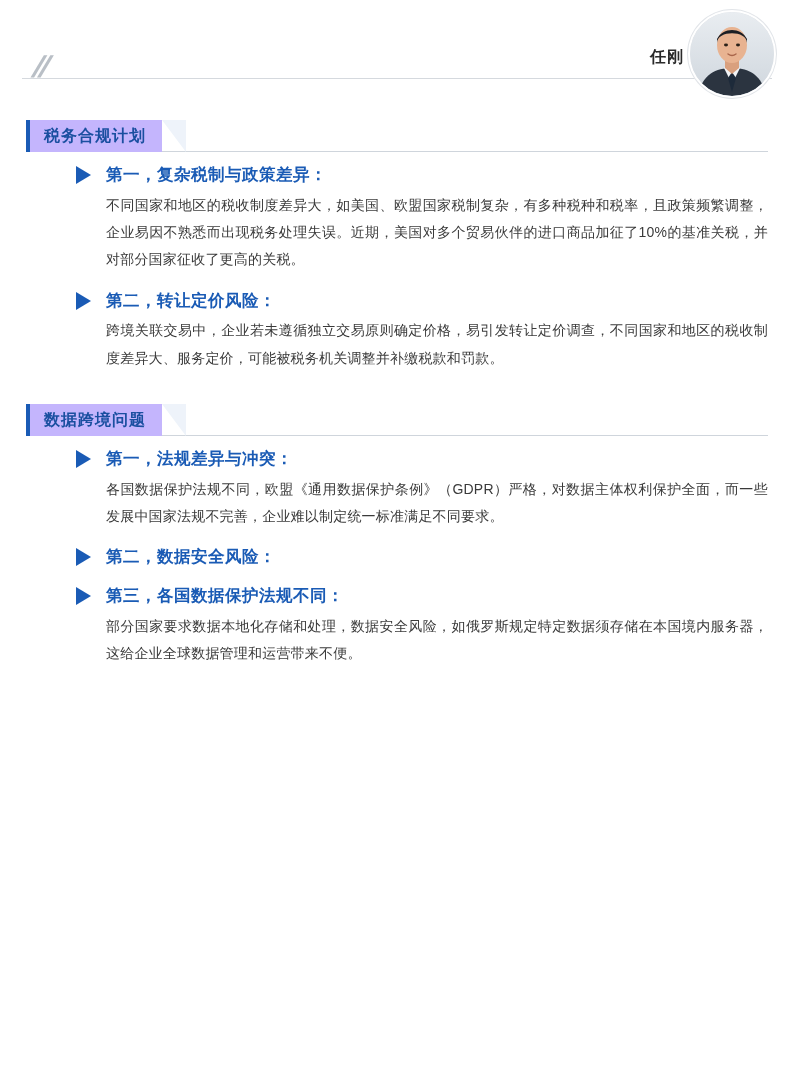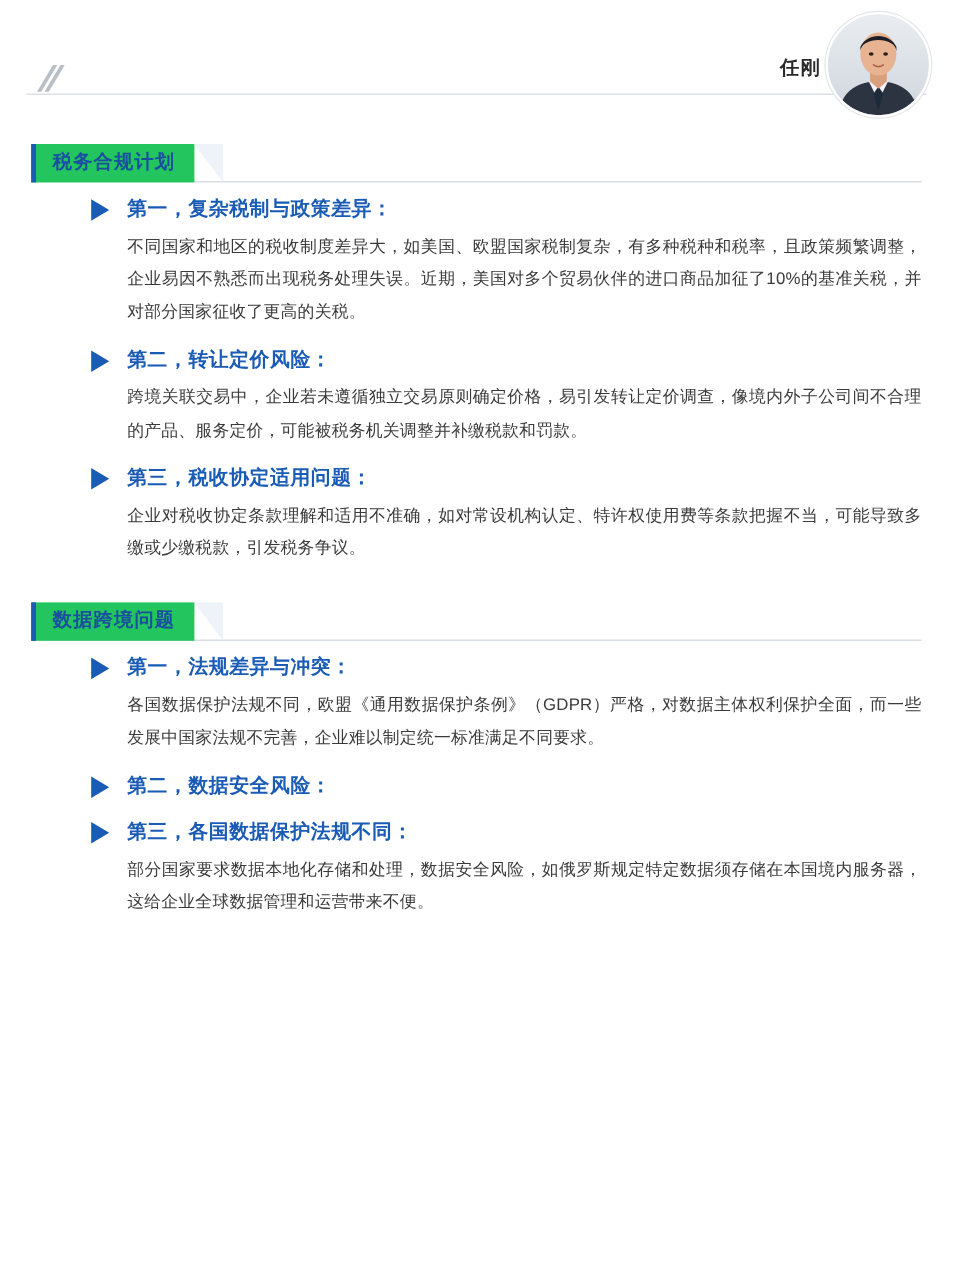--- a/index.html
+++ b/index.html
@@ -79,21 +79,21 @@
     position: absolute;
     left: 0;
     right: 0;
     top: 31px;
     height: 1px;
     background: #cfd5dc;
   }
   .section-title {
     position: relative;
     display: inline-block;
-    background: #22c55e;
+    background: #c4b5fd;
     color: #1a4fa0;
     font-size: 16px;
     font-weight: 700;
     letter-spacing: 1px;
     padding: 6px 16px 6px 14px;
     border-left: 4px solid #1a5bb5;
     height: 20px;
     line-height: 20px;
     box-sizing: content-box;
   }
@@ -197,26 +197,21 @@
   </div>
   <div class="items">
     <div class="item">
       <span class="bullet-icon"></span>
       <div class="item-head">第一，复杂税制与政策差异：</div>
       <div class="item-body">不同国家和地区的税收制度差异大，如美国、欧盟国家税制复杂，有多种税种和税率，且政策频繁调整，企业易因不熟悉而出现税务处理失误。近期，美国对多个贸易伙伴的进口商品加征了10%的基准关税，并对部分国家征收了更高的关税。</div>
     </div>
     <div class="item">
       <span class="bullet-icon"></span>
       <div class="item-head">第二，转让定价风险：</div>
-      <div class="item-body">跨境关联交易中，企业若未遵循独立交易原则确定价格，易引发转让定价调查，像境内外子公司间不合理的产品、服务定价，可能被税务机关调整并补缴税款和罚款。</div>
-    </div>
-    <div class="item">
-      <span class="bullet-icon"></span>
-      <div class="item-head">第三，税收协定适用问题：</div>
-      <div class="item-body">企业对税收协定条款理解和适用不准确，如对常设机构认定、特许权使用费等条款把握不当，可能导致多缴或少缴税款，引发税务争议。</div>
+      <div class="item-body">跨境关联交易中，企业若未遵循独立交易原则确定价格，易引发转让定价调查，不同国家和地区的税收制度差异大、服务定价，可能被税务机关调整并补缴税款和罚款。</div>
     </div>
   </div>
 </div>
 
 <div class="spacer"></div>
 
 <div class="section">
   <div class="section-title-wrap">
     <div class="section-title-line"></div>
     <div class="section-title">数据跨境问题</div>

